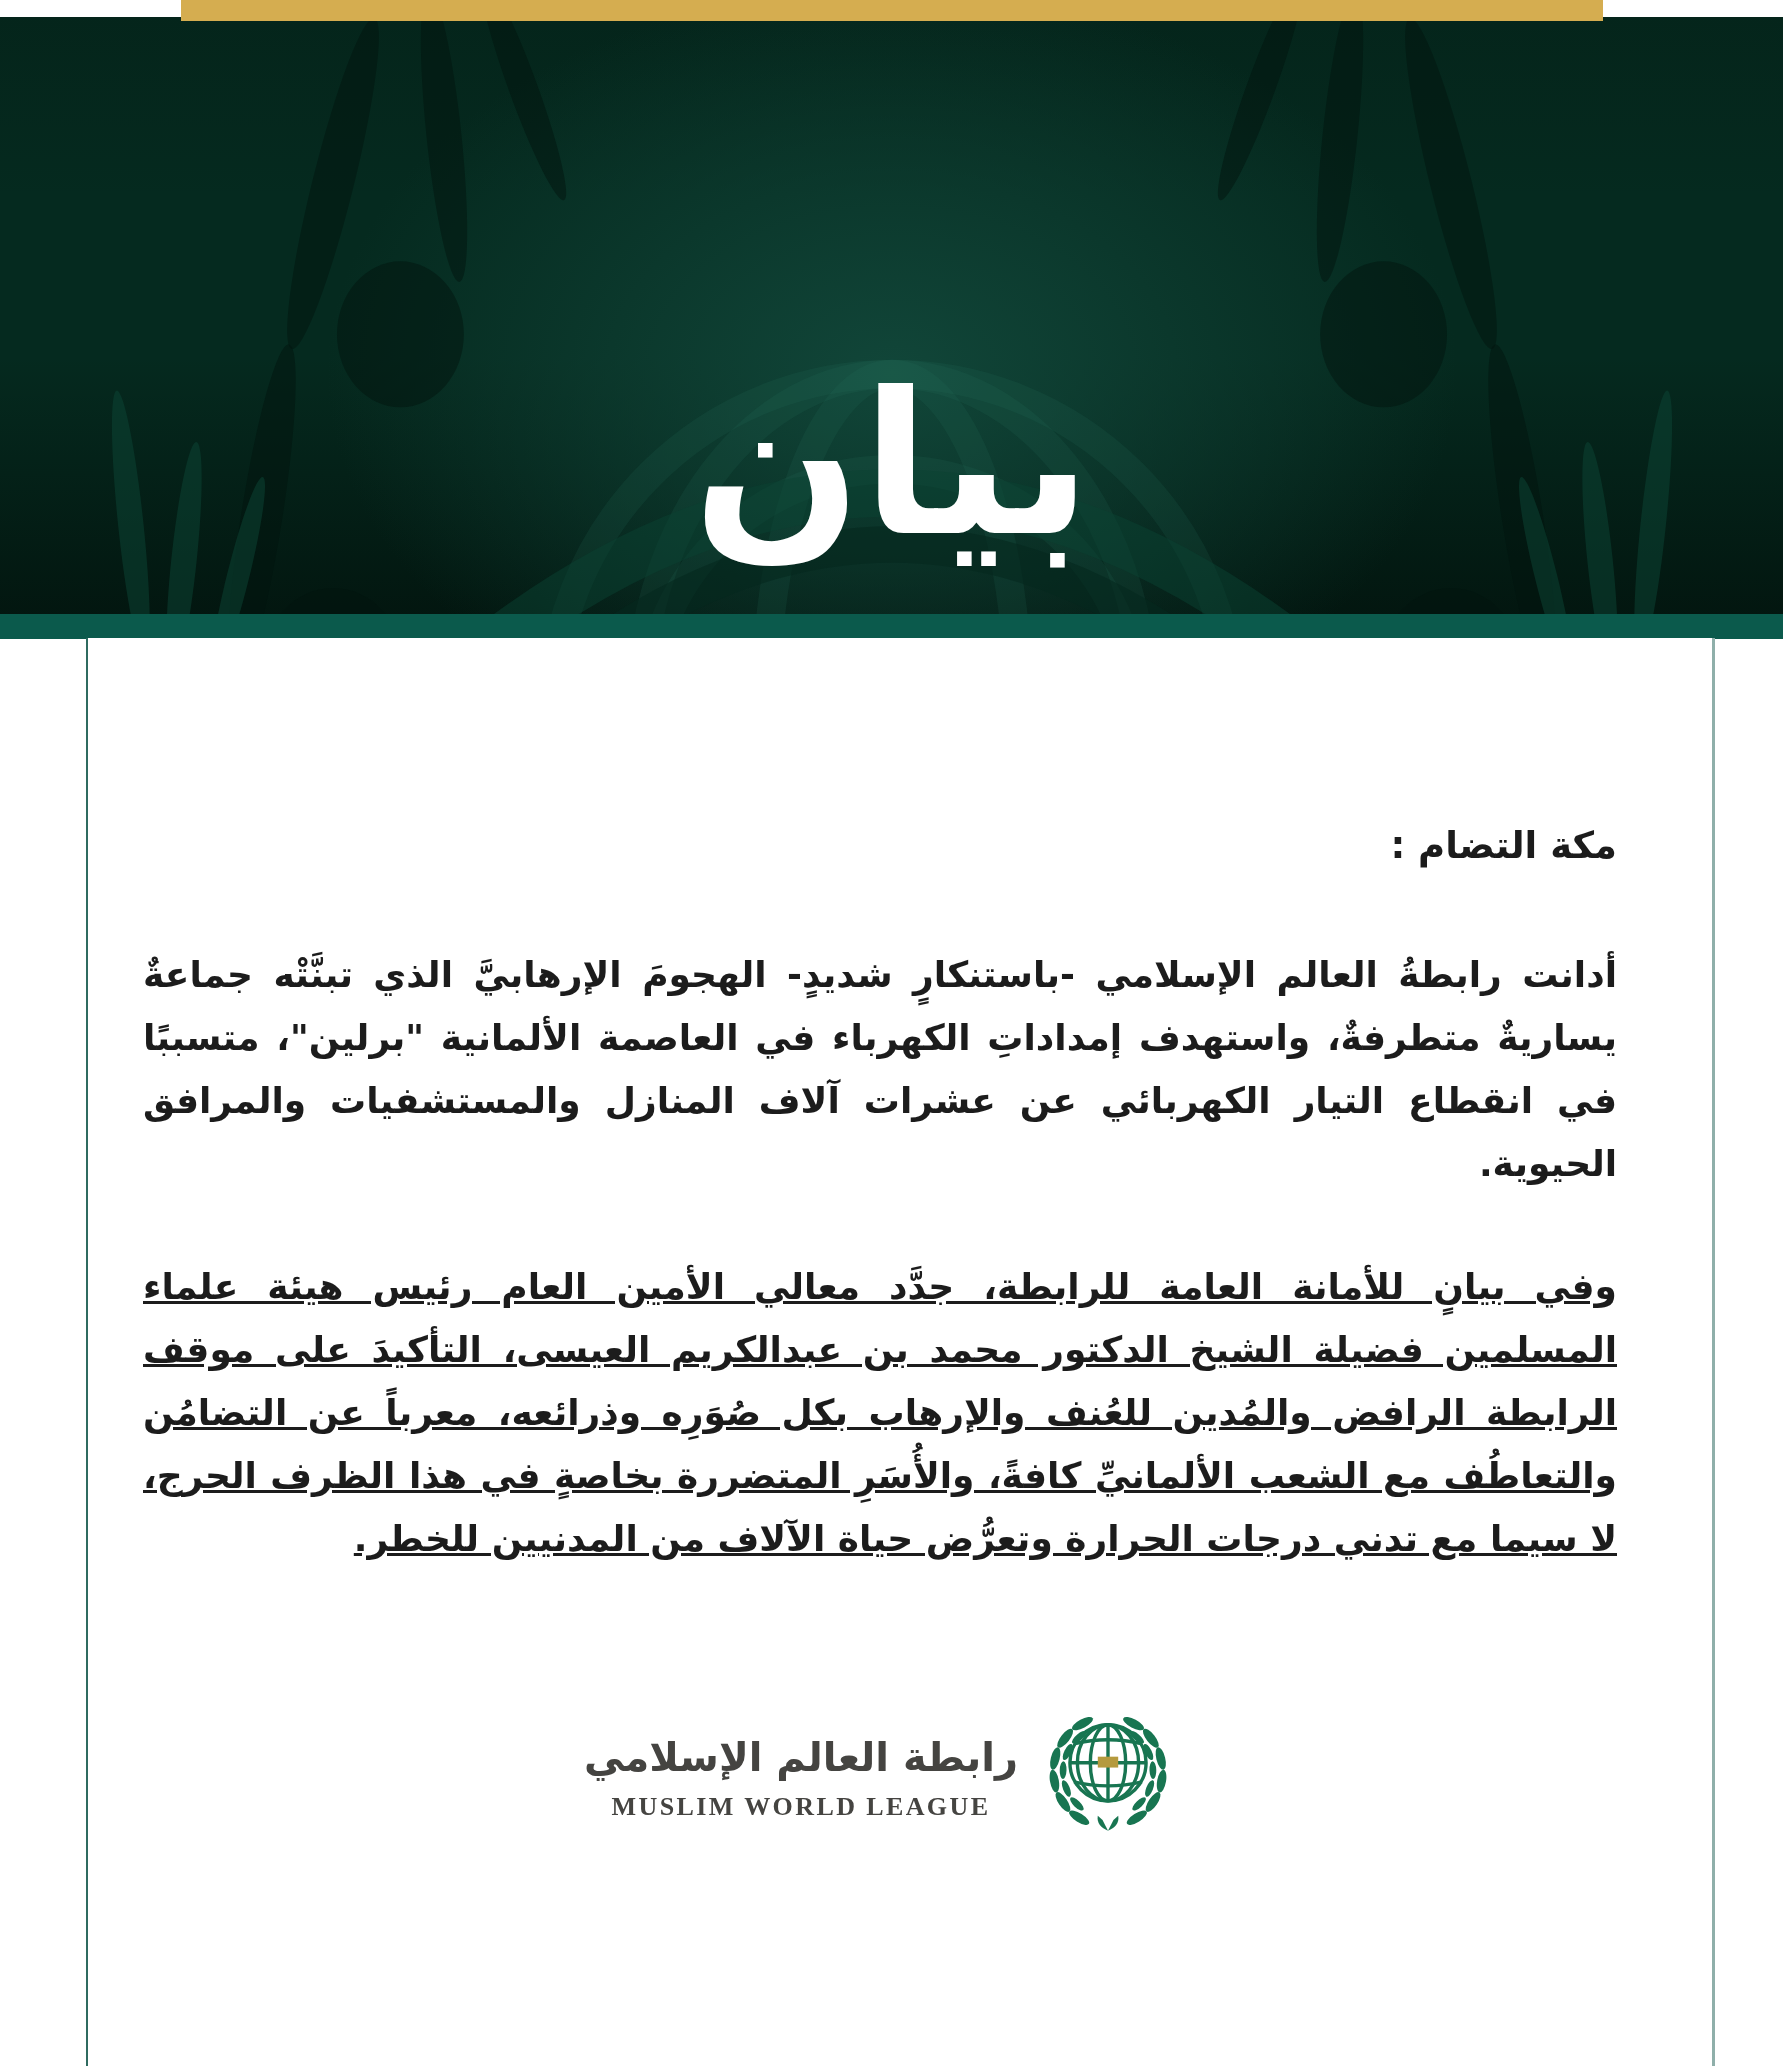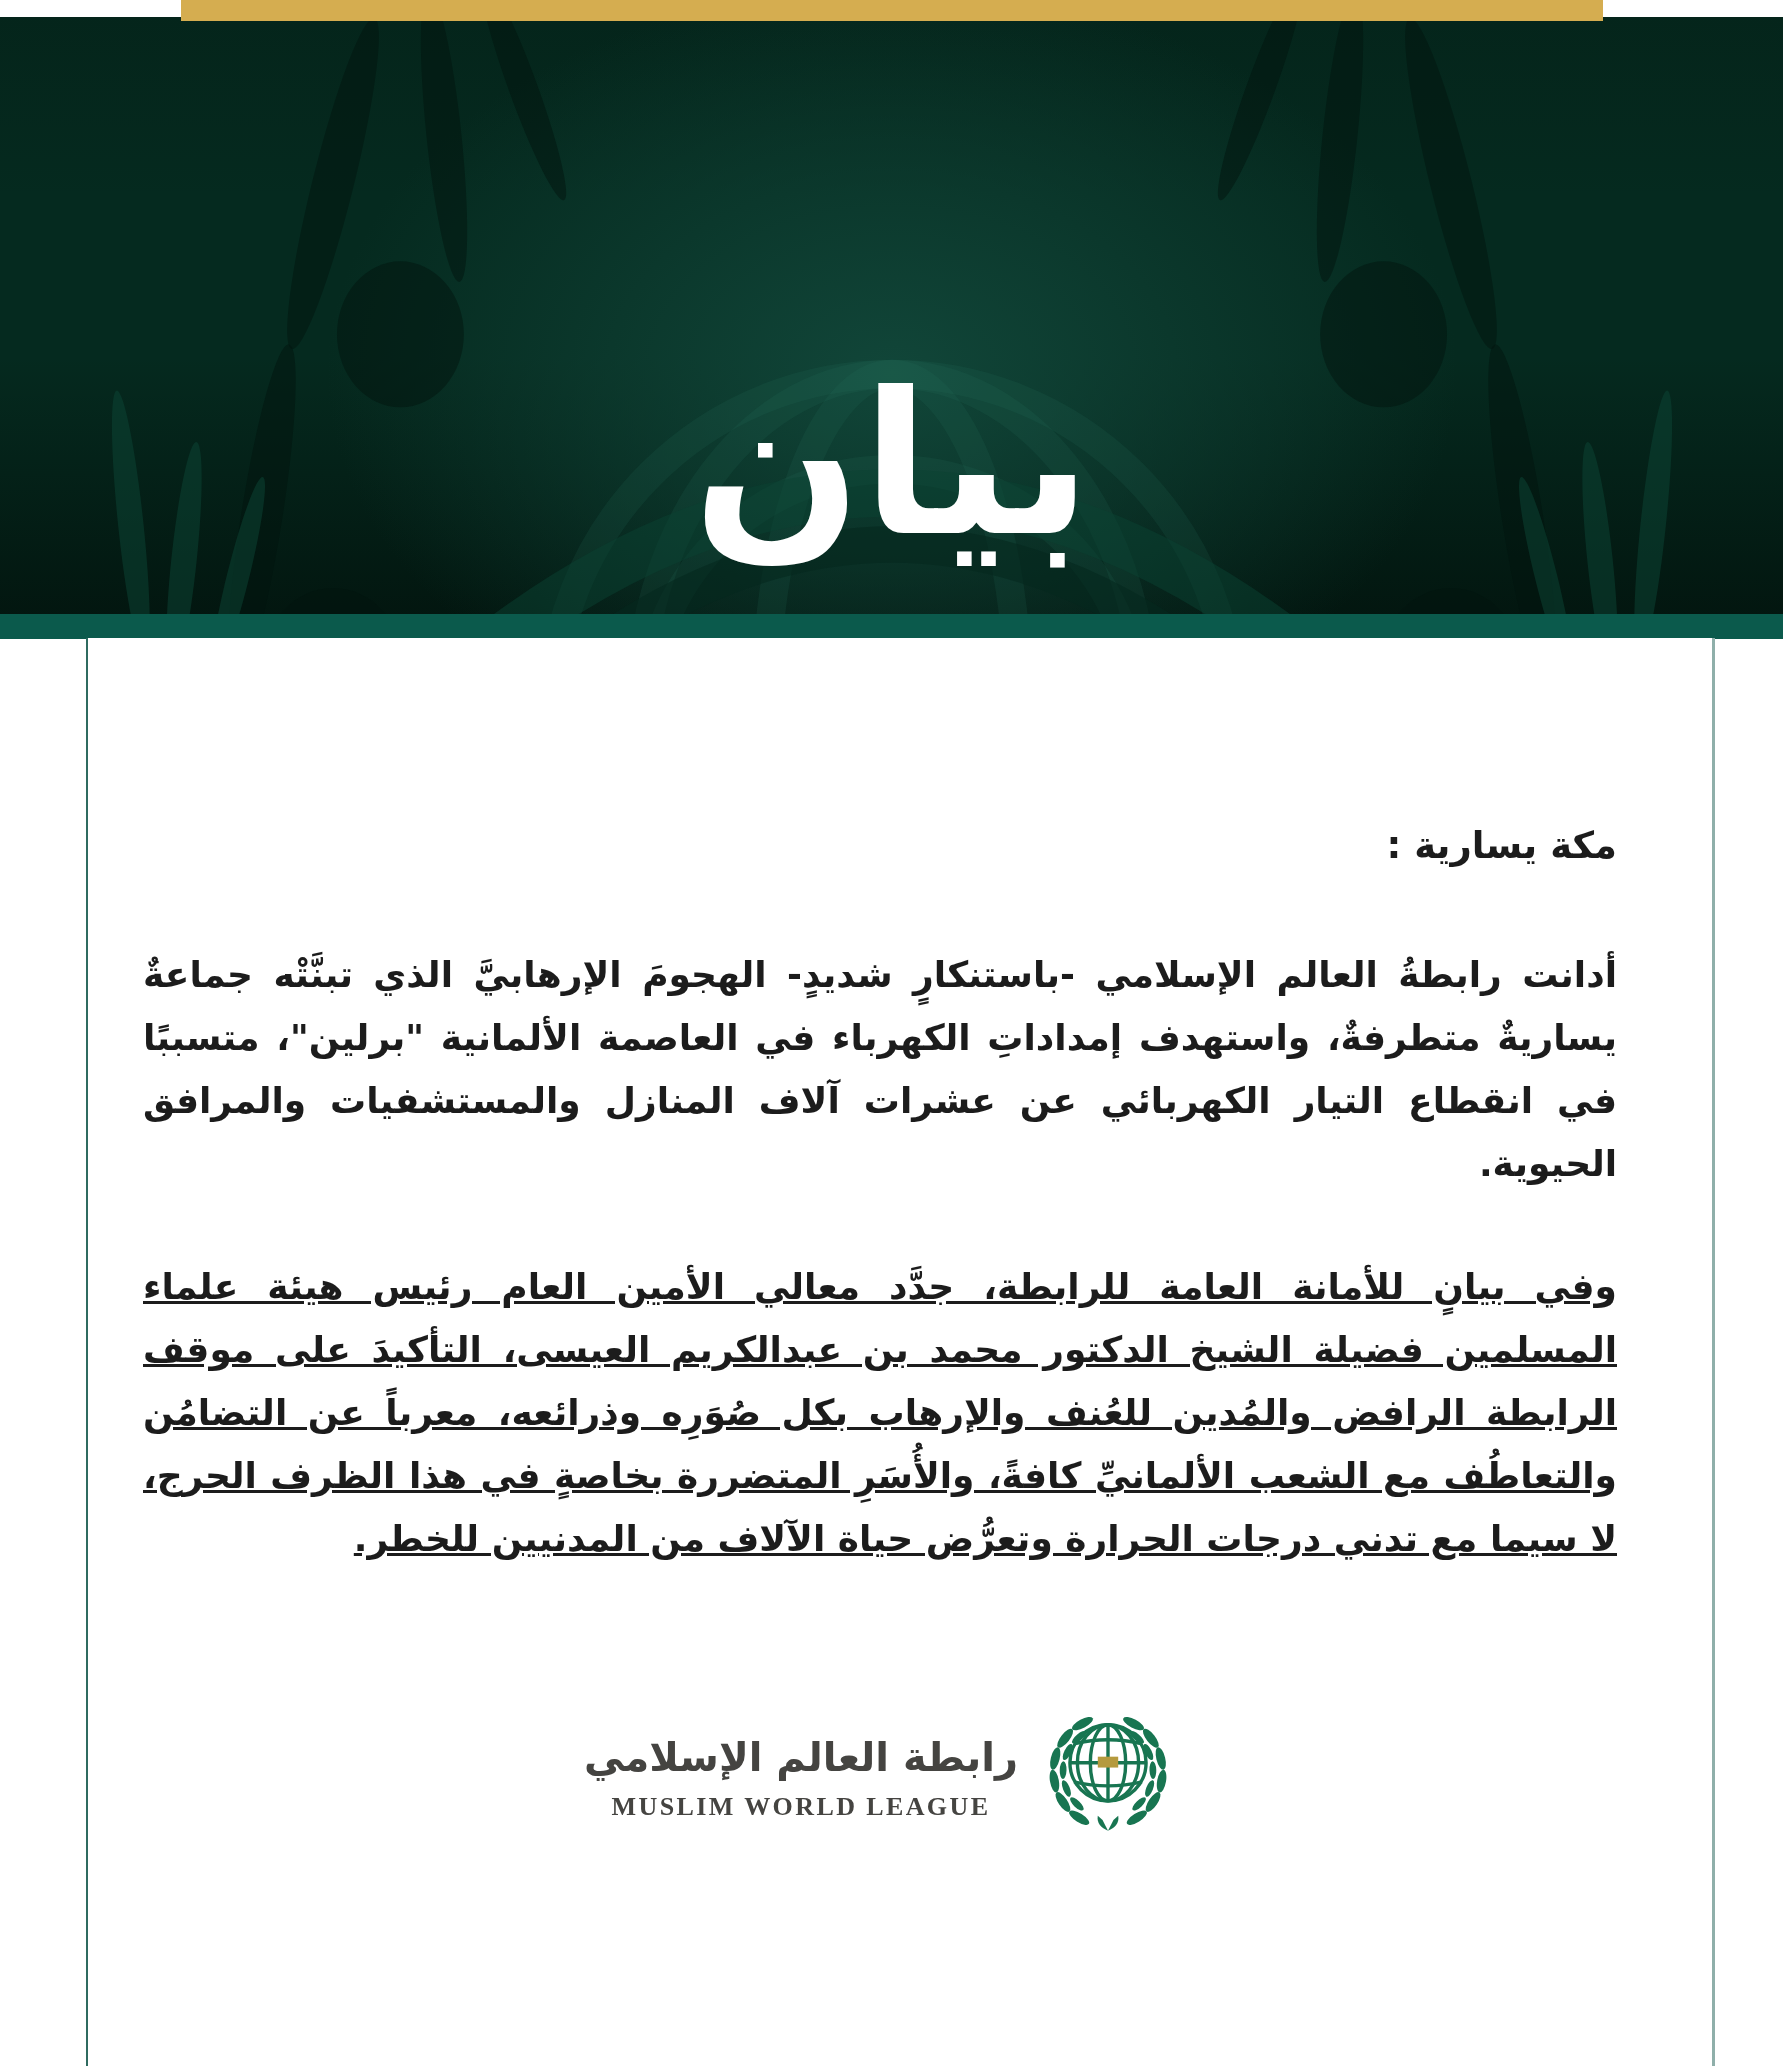--- a/index.html
+++ b/index.html
@@ -134,21 +134,21 @@
     <div class="statement-word">بيان</div>
   </div>
 
   <div class="gold-bar"></div>
 
   <div class="teal-strip"></div>
 
   <div class="content-frame">
     <div class="doc">
 
-      <div class="location-heading">مكة يسارية :</div>
+      <div class="location-heading">مكة التضام :</div>
 
       <div class="para">أدانت رابطةُ العالم الإسلامي -باستنكارٍ شديدٍ- الهجومَ الإرهابيَّ الذي تبنَّتْه جماعةٌ يساريةٌ متطرفةٌ، واستهدف إمداداتِ الكهرباء في العاصمة الألمانية "برلين"، متسببًا في انقطاع التيار الكهربائي عن عشرات آلاف المنازل والمستشفيات والمرافق الحيوية.</div>
 
       <div class="para second">وفي بيانٍ للأمانة العامة للرابطة، جدَّد معالي الأمين العام رئيس هيئة علماء المسلمين فضيلة الشيخ الدكتور محمد بن عبدالكريم العيسى، التأكيدَ على موقف الرابطة الرافض والمُدين للعُنف والإرهاب بكل صُوَرِه وذرائعه، معرباً عن التضامُن والتعاطُف مع الشعب الألمانيِّ كافةً، والأُسَرِ المتضررة بخاصةٍ في هذا الظرف الحرج، لا سيما مع تدني درجات الحرارة وتعرُّض حياة الآلاف من المدنيين للخطر.</div>
 
       <div class="logo-block">
         <div class="logo-text">
           <div class="logo-arabic">رابطة العالم الإسلامي</div>
           <div class="logo-english">MUSLIM WORLD LEAGUE</div>
         </div>

